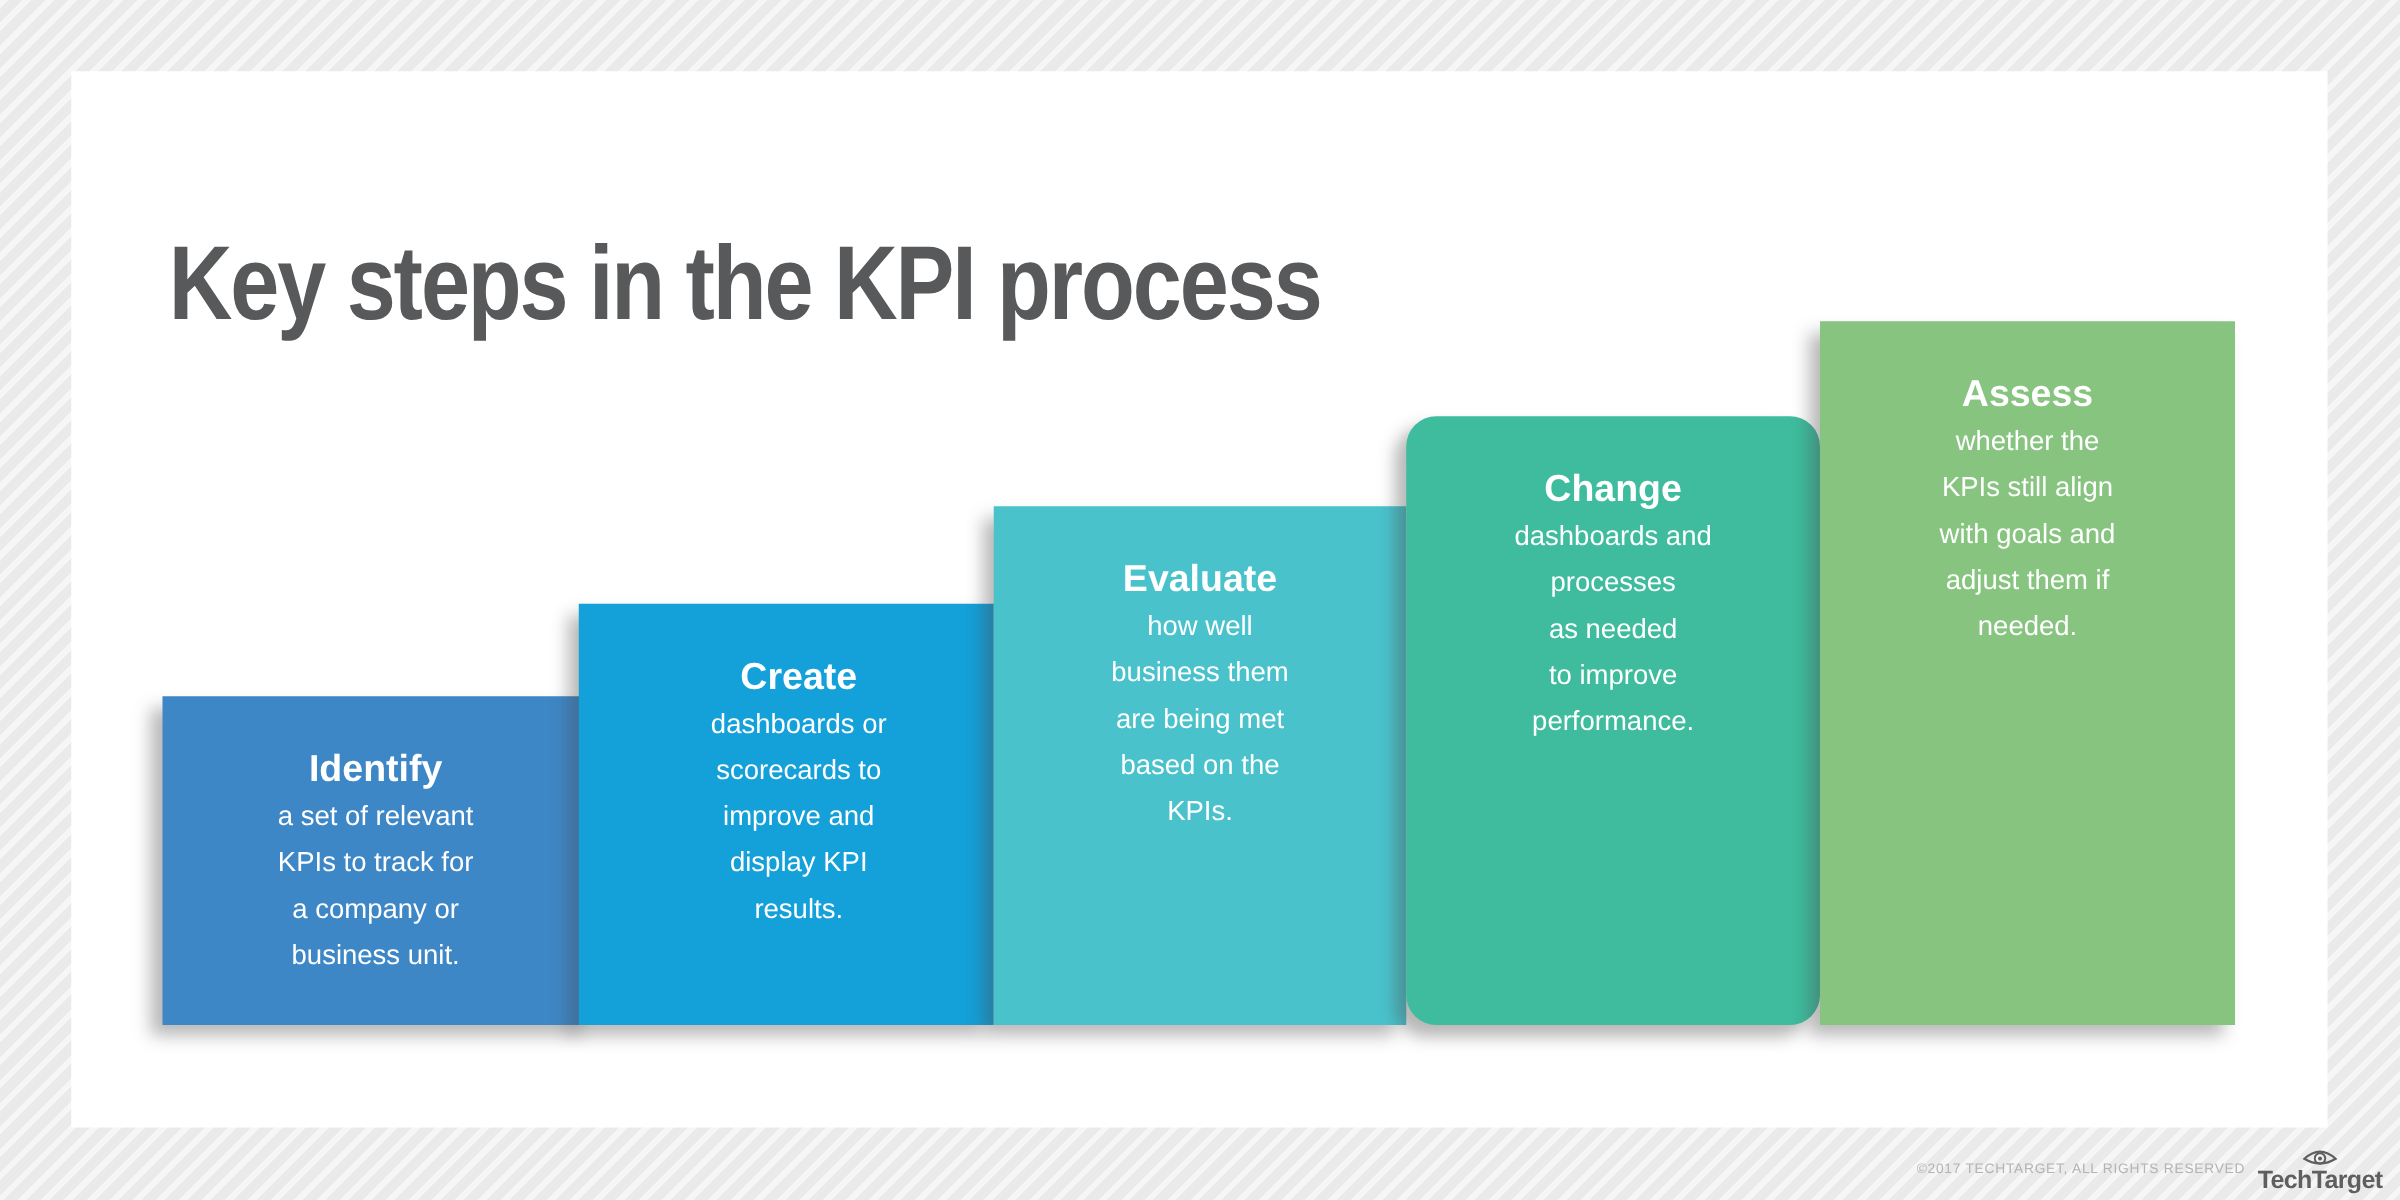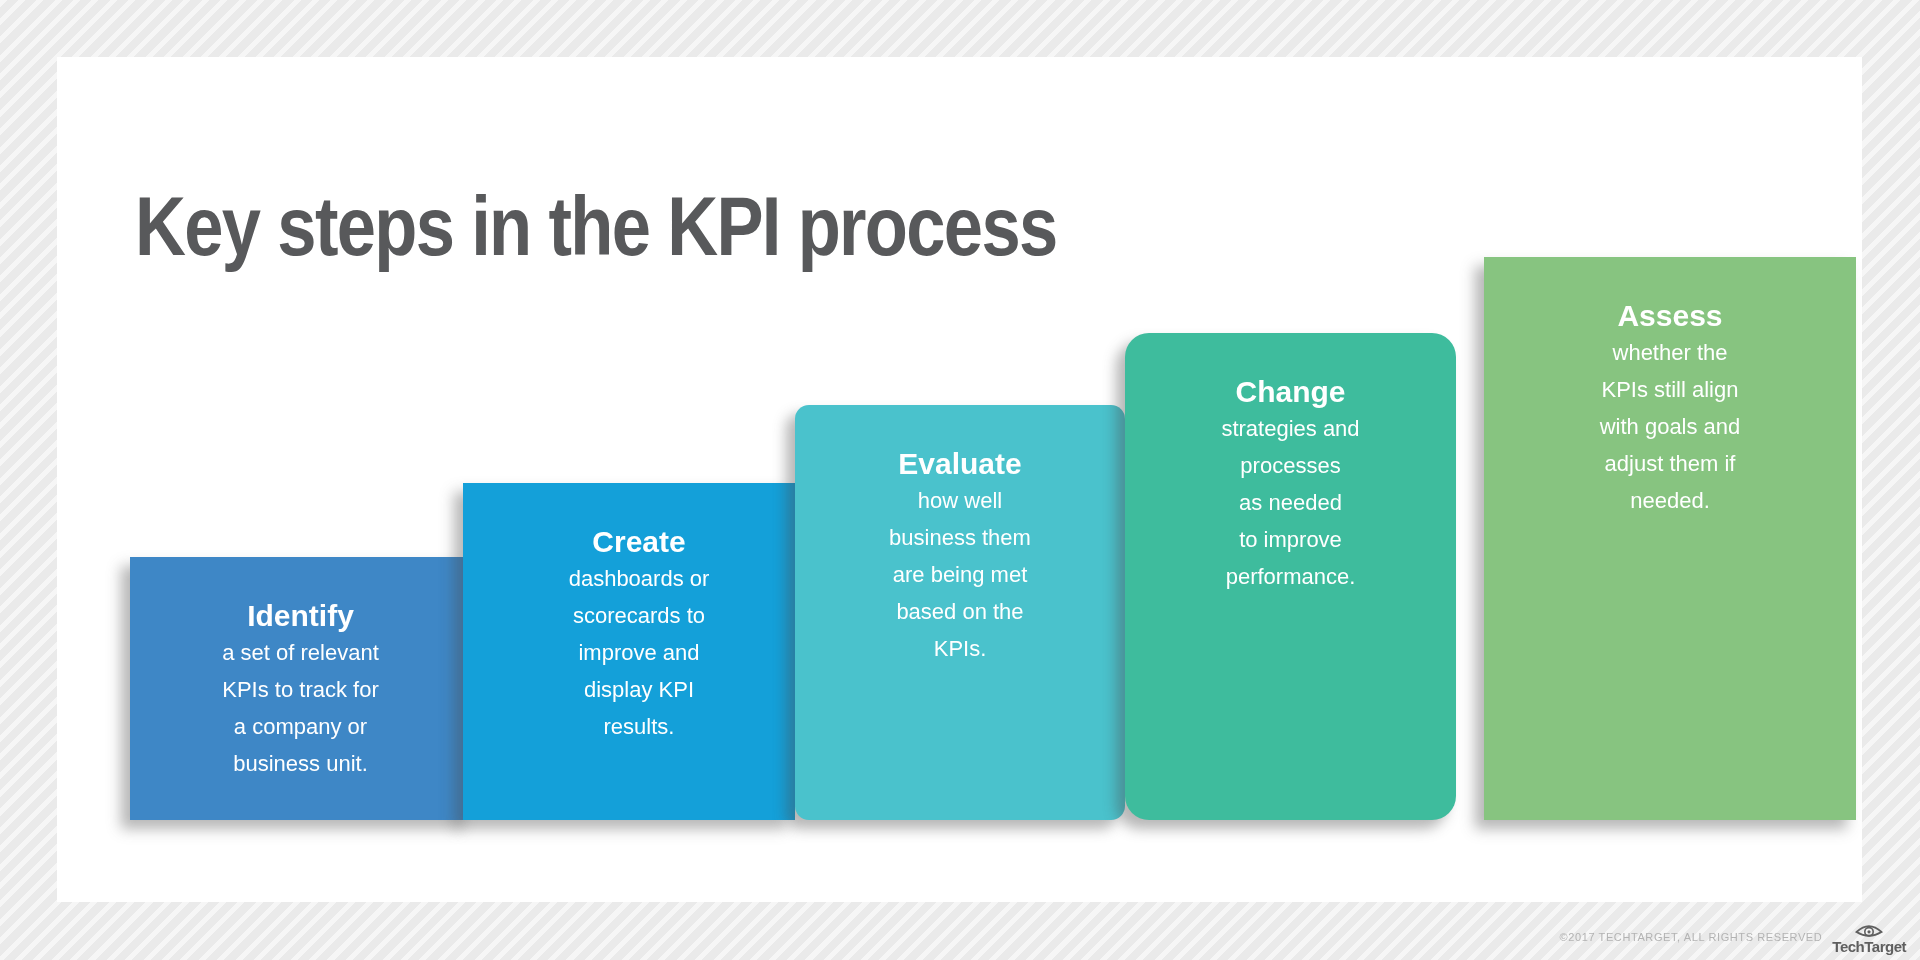--- a/index.html
+++ b/index.html
@@ -46,21 +46,21 @@
     box-shadow: -9px 9px 13px rgba(75, 75, 75, 0.40);
     color: #ffffff;
     text-align: center;
     box-sizing: border-box;
     padding: 40px 12px 0 12px;
   }
   .step-1 { left: 130px;  top: 557px; width: 341px; height: 263px; z-index: 1; }
   .step-2 { left: 463px;  top: 483px; width: 332px; height: 337px; z-index: 2; }
   .step-3 { left: 795px;  top: 405px; width: 330px; height: 415px; z-index: 3; }
   .step-4 { left: 1125px; top: 333px; width: 331px; height: 487px; z-index: 4; border-radius: 24px; }
-  .step-5 { left: 1456px; top: 257px; width: 372px; height: 563px; z-index: 5; margin-left: 28px; }
+  .step-5 { left: 1456px; top: 257px; width: 332px; height: 563px; z-index: 5; }
   .step-title {
     font-size: 30px;
     font-weight: bold;
     line-height: 37px;
   }
   .step-desc {
     font-size: 22px;
     line-height: 37px;
     white-space: pre-line;
   }
@@ -81,21 +81,21 @@
     white-space: nowrap;
   }
   .brand {
     display: flex;
     flex-direction: column;
     align-items: center;
     line-height: 1;
   }
   .brand-eye { display: block; margin-bottom: 1px; }
   .brand-name {
-    font-size: 15px;
+    font-size: 20px;
     font-weight: bold;
     color: #5f5f5f;
     letter-spacing: -0.5px;
   }
 </style>
 </head>
 <body>
 
 <div class="canvas">
 
@@ -113,32 +113,32 @@
 
   <div class="step step-2" style="background-color: rgb(20, 160, 217); padding-left: 32px;">
     <div class="step-title">Create</div>
     <div class="step-desc">dashboards or
 scorecards to
 improve and
 display KPI
 results.</div>
   </div>
 
-  <div class="step step-3" style="background-color: rgb(74, 194, 204); border-radius: 14px;">
+  <div class="step step-3" style="background-color: rgb(74, 194, 204);">
     <div class="step-title">Evaluate</div>
     <div class="step-desc">how well
 business them
 are being met
 based on the
 KPIs.</div>
   </div>
 
   <div class="step step-4" style="background-color: rgb(62, 188, 157);">
     <div class="step-title">Change</div>
-    <div class="step-desc">strategies and
+    <div class="step-desc">dashboards and
 processes
 as needed
 to improve
 performance.</div>
   </div>
 
   <div class="step step-5" style="background-color: rgb(135, 196, 128);">
     <div class="step-title">Assess</div>
     <div class="step-desc">whether the
 KPIs still align

